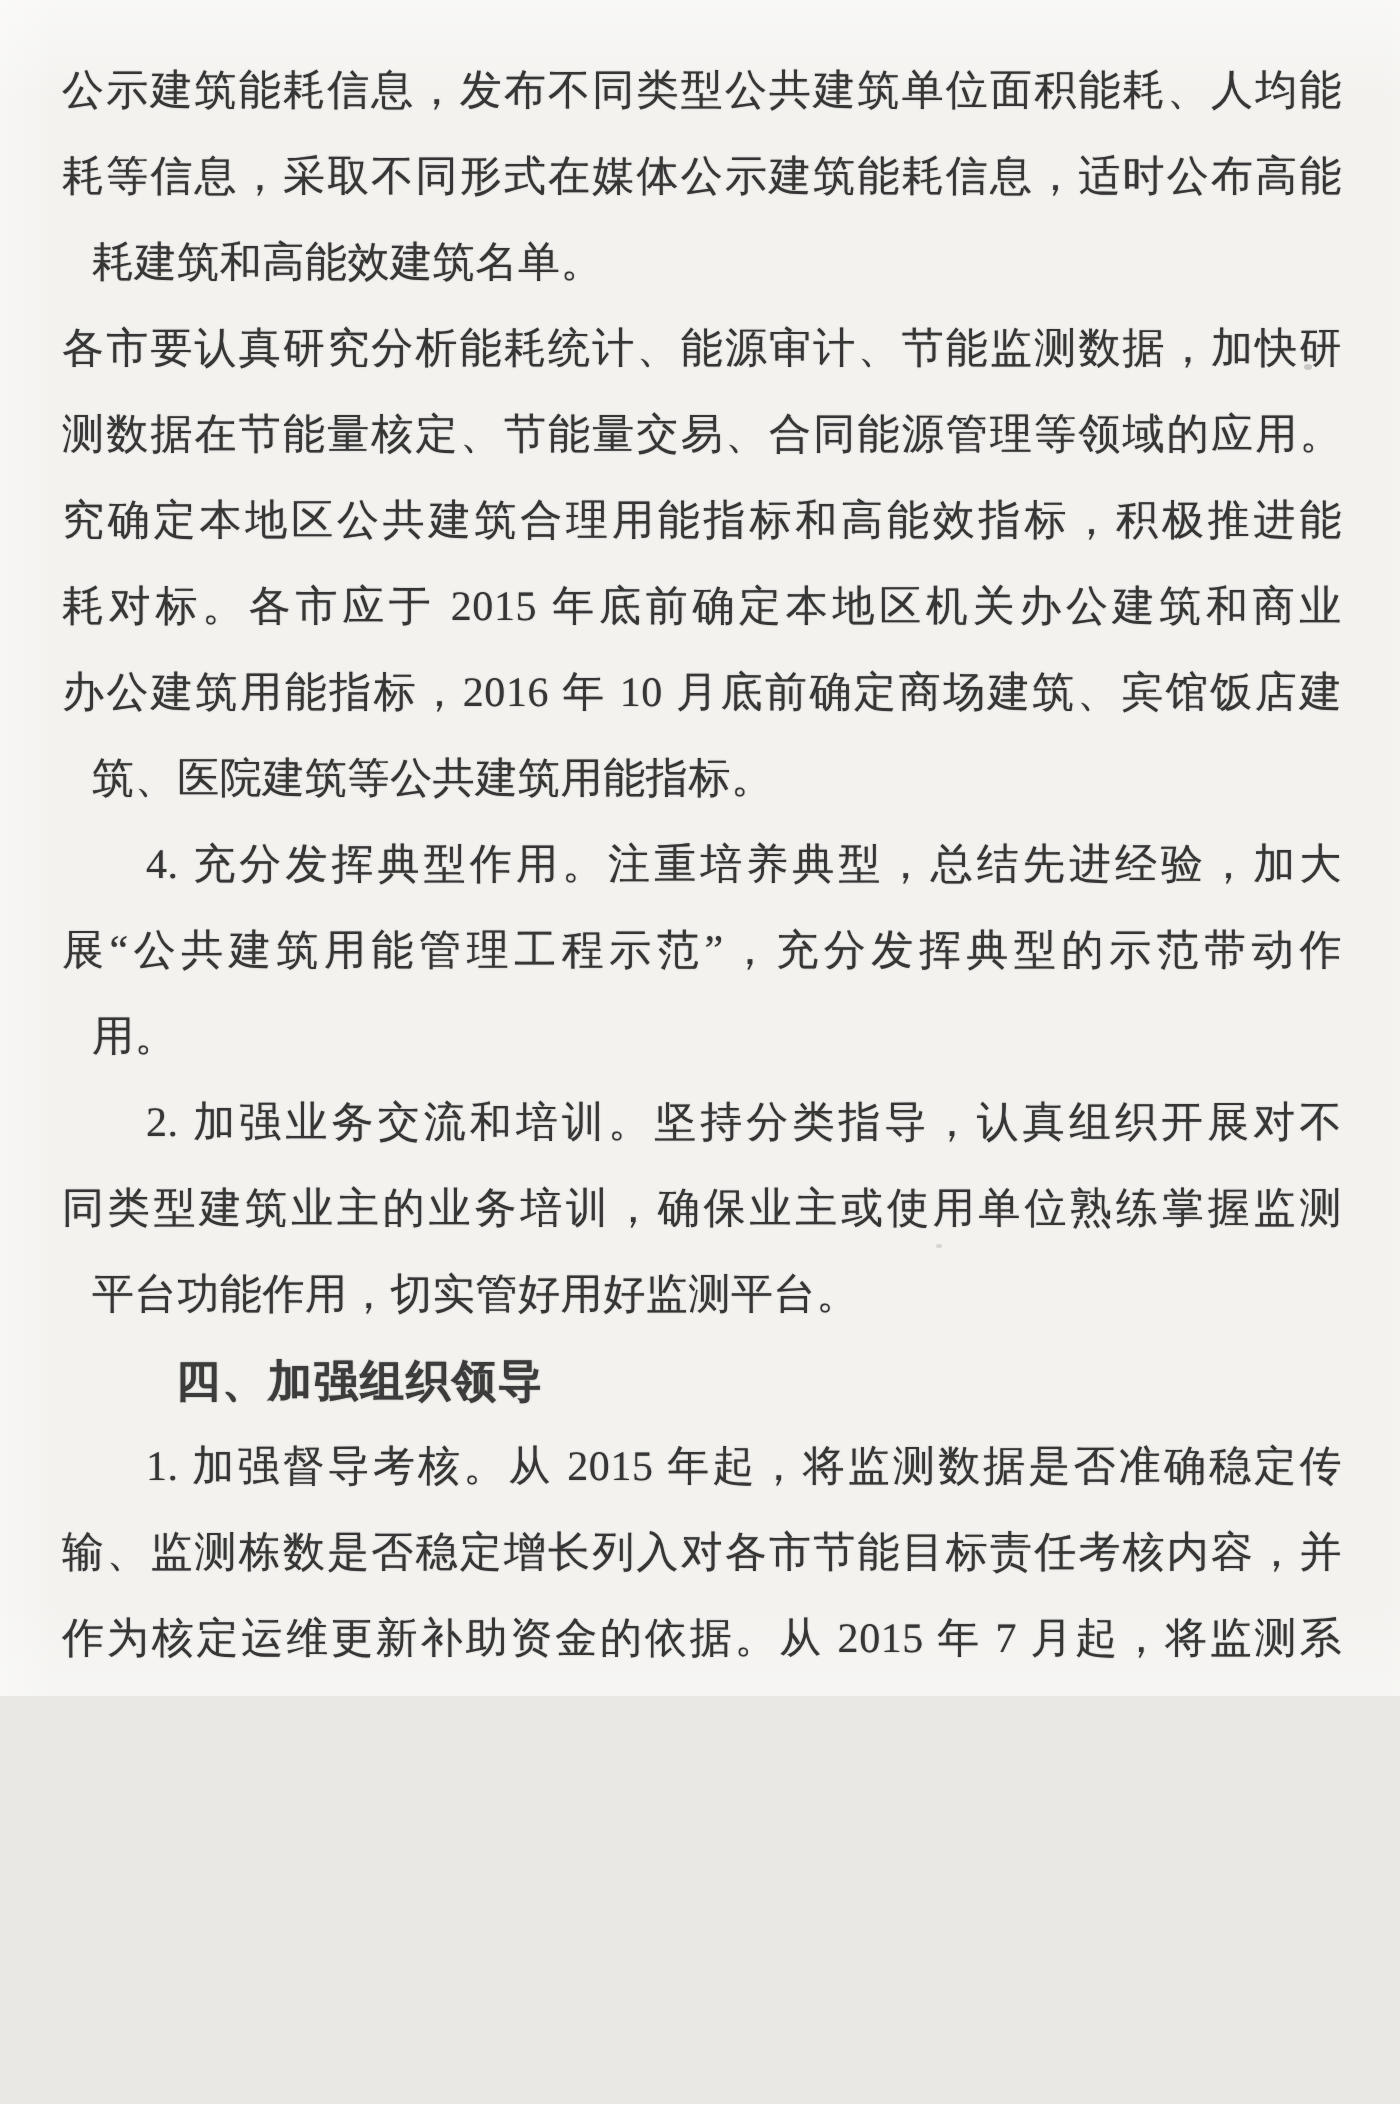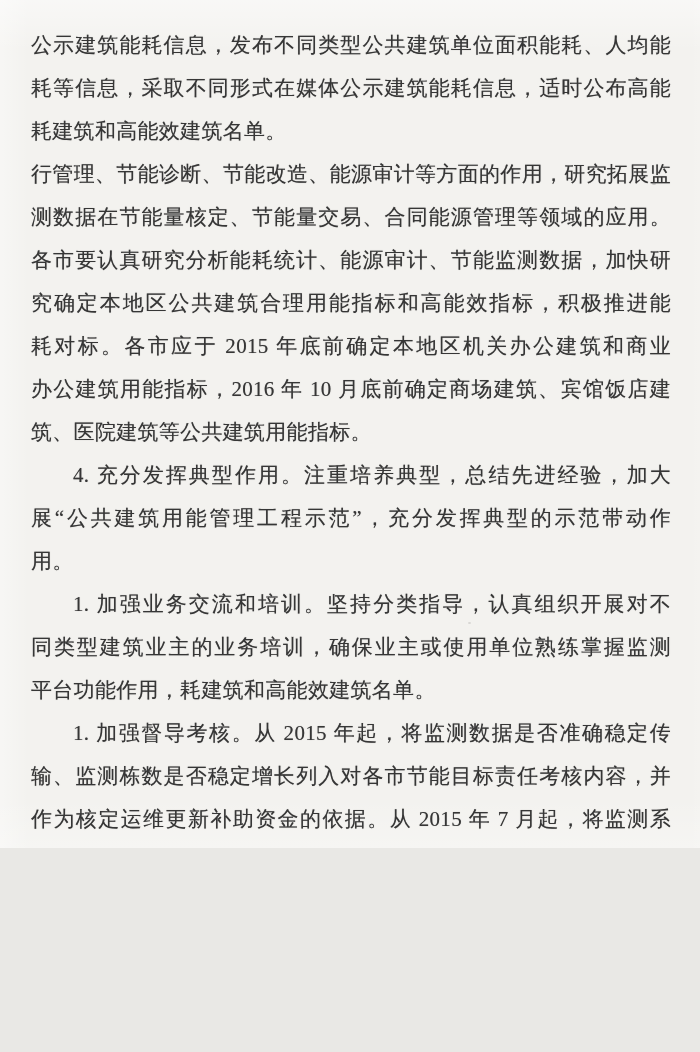--- a/index.html
+++ b/index.html
@@ -44,20 +44,21 @@
     letter-spacing:0.3px;
     white-space:nowrap;
     text-align:justify;
     text-align-last:justify;
     text-shadow:0 0 0.7px rgba(54,54,54,.55);
     overflow:visible;
   }
   .line.no-just{
     text-align:left;
     text-align-last:auto;
+    margin-left:15px;
   }
   .line.indent{
     padding-left:42px;
   }
   .line.heading{
     font-family:"Liberation Sans","DejaVu Sans",sans-serif;
     font-weight:bold;
     font-size:22px;
     letter-spacing:1px;
     text-align:left;
@@ -87,33 +88,33 @@
   .speck.s2{left:468px;top:622px;width:3px;height:2px;background:rgba(90,90,90,.18);}
 </style>
 </head>
 <body>
 
 <div class="page">
   <div class="content" id="content">
       <div class="line">公示建筑能耗信息，发布不同类型公共建筑单位面积能耗、人均能</div>
       <div class="line">耗等信息，采取不同形式在媒体公示建筑能耗信息，适时公布高能</div>
       <div class="line no-just">耗建筑和高能效建筑名单。</div>
-      <div class="line">行管理、节能诊断、节能改造、能源审计等方面的作用，研究拓展监</div>
+      <div class="line">各市要认真研究分析能耗统计、能源审计、节能监测数据，加快研</div>
       <div class="line">测数据在节能量核定、节能量交易、合同能源管理等领域的应用。</div>
-      <div class="line">各市要认真研究分析能耗统计、能源审计、节能监测数据，加快研</div>
       <div class="line">究确定本地区公共建筑合理用能指标和高能效指标，积极推进能</div>
       <div class="line">耗对标。各市应于 2015 年底前确定本地区机关办公建筑和商业</div>
       <div class="line">办公建筑用能指标，2016 年 10 月底前确定商场建筑、宾馆饭店建</div>
       <div class="line no-just">筑、医院建筑等公共建筑用能指标。</div>
       <div class="line indent">4. 充分发挥典型作用。注重培养典型，总结先进经验，加大</div>
       <div class="line">展“公共建筑用能管理工程示范”，充分发挥典型的示范带动作</div>
       <div class="line no-just">用。</div>
-      <div class="line indent">1. 加强业务交流和培训。坚持分类指导，认真组织开展对不</div>
+      <div class="line indent">2. 加强业务交流和培训。坚持分类指导，认真组织开展对不</div>
       <div class="line">同类型建筑业主的业务培训，确保业主或使用单位熟练掌握监测</div>
-      <div class="line no-just">平台功能作用，耗建筑和高能效建筑名单。</div>
+      <div class="line no-just">平台功能作用，切实管好用好监测平台。</div>
+      <div class="line indent no-just heading">四、加强组织领导</div>
       <div class="line indent">1. 加强督导考核。从 2015 年起，将监测数据是否准确稳定传</div>
       <div class="line">输、监测栋数是否稳定增长列入对各市节能目标责任考核内容，并</div>
       <div class="line">作为核定运维更新补助资金的依据。从 2015 年 7 月起，将监测系</div>
     </div>
   <div class="speck s1"></div>
   <div class="speck s2"></div>
   <div class="page-number">— 5 —</div>
 </div>
 
 </body></html>

